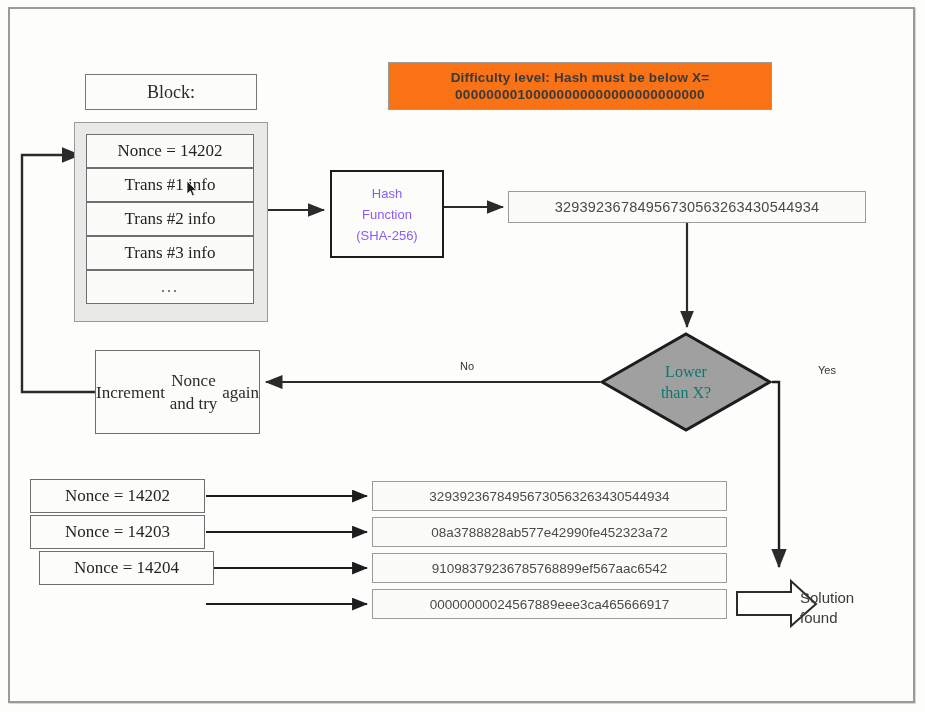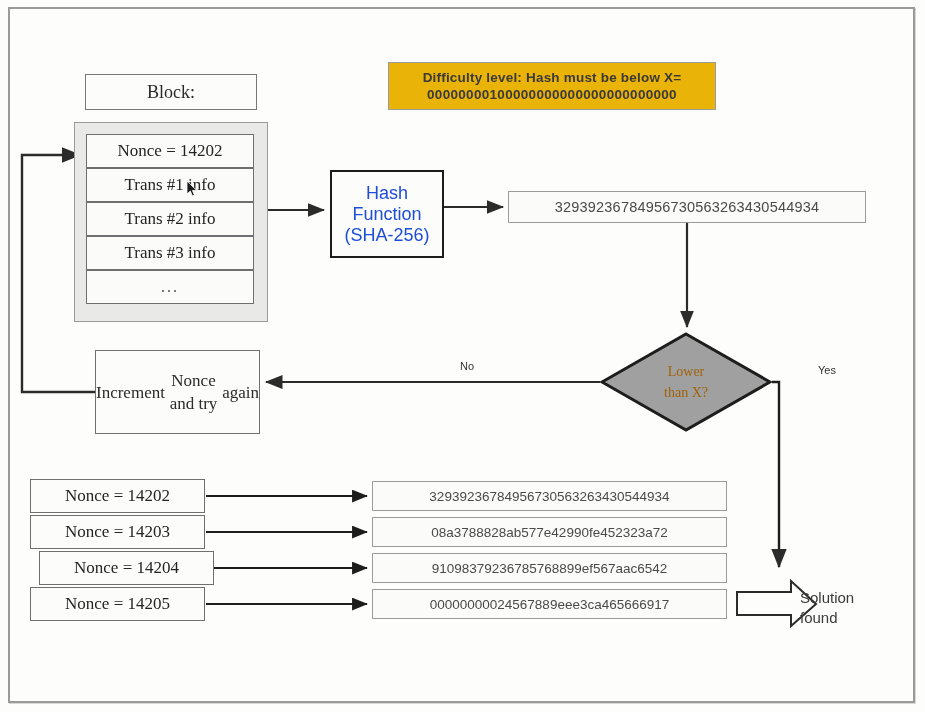--- a/index.html
+++ b/index.html
@@ -60,40 +60,40 @@
     color:#242424;
   }
   #br0{ top:11px; }
   #br1{ top:45px; }
   #br2{ top:79px; }
   #br3{ top:113px; }
   #br4{ top:147px; font-size:16px; letter-spacing:2px; color:#555; }
 
   
   #difficulty{
-    left:388px; top:62px; width:328px; height:48px;
+    left:388px; top:62px; width:384px; height:48px;
     font-size:13.5px; line-height:17px;
     font-family:"Liberation Sans", sans-serif;
     font-weight:bold;
     color:#3a3a3a;
     flex-direction:column;
     border:1.5px solid #9b9b9b;
-    background:#eab308;
+    background:#f97316;
     padding:2px 4px;
   }
   #difficulty .l1{ letter-spacing:.2px;}
   #difficulty .l2{ letter-spacing:.3px;}
 
   
   #hashfn{
     left:330px; top:170px; width:114px; height:88px;
     flex-direction:column;
     font-family:"Liberation Sans", sans-serif;
-    font-size:18px; line-height:21px;
-    color:#1d4ed8;
+    font-size:13px; line-height:21px;
+    color:#8b5cf6;
     border:2px solid #1c1c1c;
     background:#fcfcfa;
   }
   
   #hashout{
     left:508px; top:191px; width:358px; height:32px;
     font-family:"Liberation Sans", sans-serif;
     font-size:14.5px;
     color:#4a4a4a;
     letter-spacing:.2px;
@@ -103,22 +103,22 @@
 
   
   #diamond-wrap{
     position:absolute;
     left:600px; top:332px; width:172px; height:100px;
   }
   #diamond-wrap svg{ display:block; }
   #diamond-label{
     position:absolute; left:0; top:0; width:172px; height:100px;
     display:flex;flex-direction:column;align-items:center;justify-content:center;
-    color:#a16207;
-    font-size:14px; line-height:21px;
+    color:#0f766e;
+    font-size:16px; line-height:21px;
     font-family:"Liberation Serif", serif;
     pointer-events:none;
   }
 
   
   #increment{
     left:95px; top:350px; width:165px; height:84px;
     flex-direction:row;
     font-size:17px; line-height:23px;
     border:1.5px solid #6f6f72;
@@ -285,23 +285,20 @@
 
   <div class="noncerow" id="nr0">
     <span>Nonce = 14202</span>
   </div>
   <div class="noncerow" id="nr1">
     <span>Nonce = 14203</span>
   </div>
   <div class="noncerow" id="nr2">
     <span>Nonce = 14204</span>
   </div>
-  <div class="noncerow" id="nr3">
-    <span>Nonce = 14205</span>
-  </div>
 
   <div class="hashrow" id="hr0">
     <span>32939236784956730563263430544934</span>
   </div>
   <div class="hashrow" id="hr1">
     <span>08a3788828ab577e42990fe452323a72</span>
   </div>
   <div class="hashrow" id="hr2">
     <span>91098379236785768899ef567aac6542</span>
   </div>

